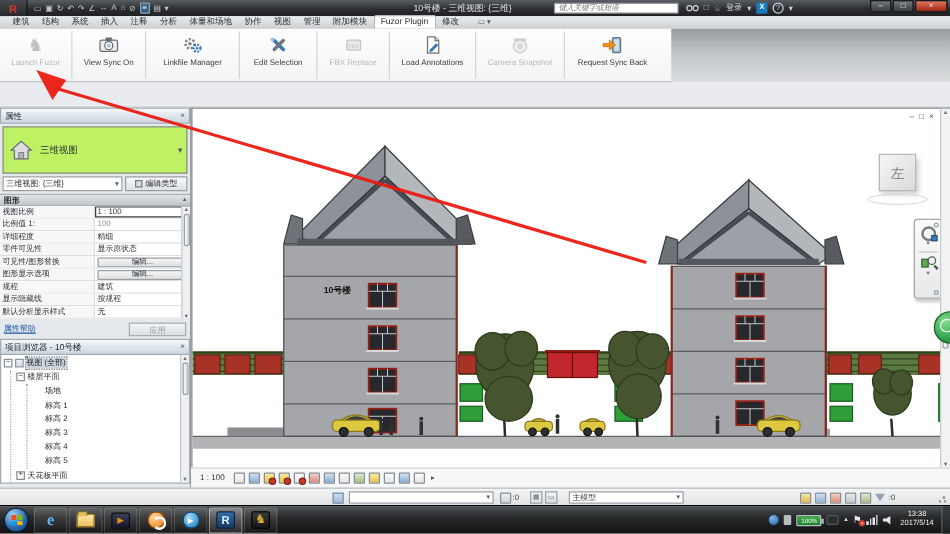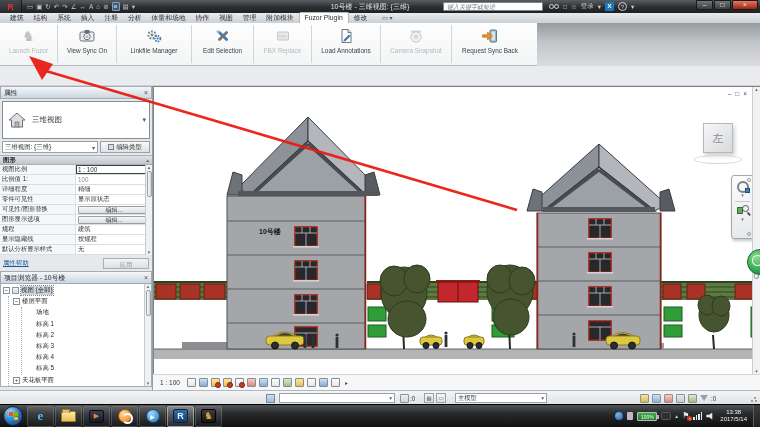--- a/index.html
+++ b/index.html
@@ -50,21 +50,21 @@
   .horse{font-size:14px;color:#bdc0c3;line-height:16px;}
   .optionsbar{position:absolute;left:0;top:66px;width:760px;height:20px;background:#e9ebee;
     border-bottom:1px solid #cfd3d6;}
 
   
   .leftpanel{position:absolute;left:0;top:86px;width:153px;height:304px;background:#e6e9ec;
     border-right:1px solid #989ea3;}
   .phead{height:13px;background:linear-gradient(#f4f7fa,#ccd6df);border:1px solid #a3abb3;
     display:flex;align-items:center;padding:0 3px;font-size:6.8px;color:#23272a;}
   .phead .x{margin-left:auto;font-size:7px;color:#4a4e52;}
-  .typesel{margin:2px;height:38px;background:#ffffff;border:1px solid #878d93;display:flex;align-items:center;padding:0 3px;}
+  .typesel{margin:2px;height:38px;background:#bef264;border:1px solid #878d93;display:flex;align-items:center;padding:0 3px;}
   .typesel .tname{font-size:7.5px;color:#2c2f32;flex:1;margin-left:4px;}
   .typesel .car{color:#55595d;font-size:7px;}
   .instrow{display:flex;margin:0 2px 2px;height:12px;gap:2px;}
   .icombo{flex:1;background:#fff;border:1px solid #9aa0a6;font-size:6.4px;display:flex;align-items:center;padding:0 2px;color:#2c2f32;}
   .icombo .car{margin-left:auto;font-size:6px;color:#55595d;}
   .etbtn{width:50px;background:linear-gradient(#f9f9f9,#dfe1e3);border:1px solid #9aa0a6;font-size:6.4px;
     display:flex;align-items:center;justify-content:center;gap:2px;color:#2c2f32;}
   .etbtn .sq{width:6px;height:6px;border:1px solid #7a8086;background:#cfe0ef;}
   .ghdr{height:10px;background:linear-gradient(#e0e3e7,#c2c6cb);border-top:1px solid #aab0b5;border-bottom:1px solid #aab0b5;
     display:flex;align-items:center;padding:0 3px;font-weight:bold;font-size:6.4px;color:#2c2f32;}

